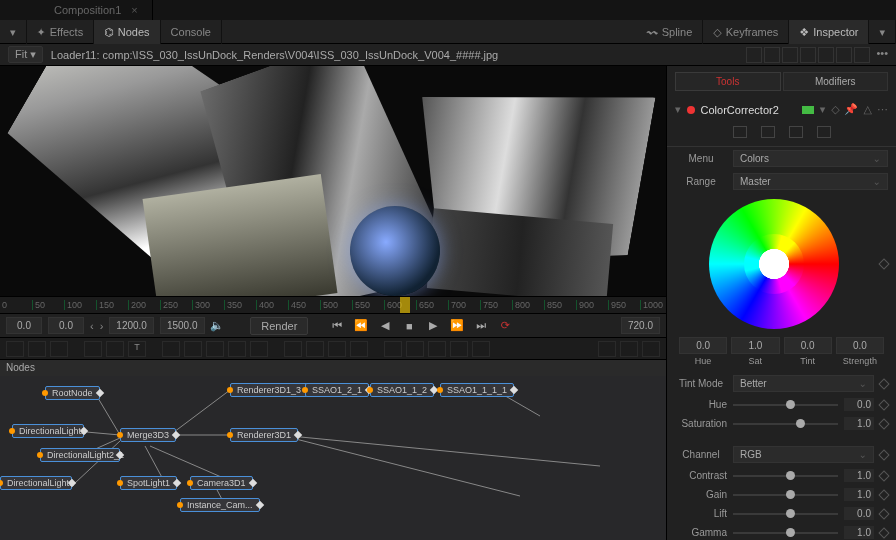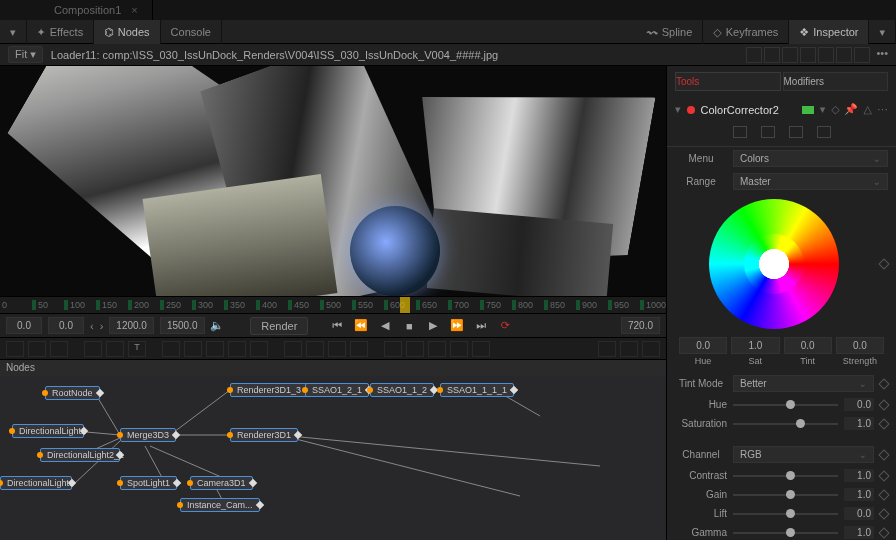--- a/index.html
+++ b/index.html
@@ -49,21 +49,21 @@
     transform: rotate(-8deg); }
   .s5 { left: 350px; top: 140px; width: 90px; height: 90px; border-radius: 50%;
     background: radial-gradient(circle at 40% 40%, #8af, #123 70%); box-shadow: 0 0 20px #8af8; }
   .s6 { left: 430px; top: 150px; width: 180px; height: 80px;
     background: linear-gradient(90deg,#444,#222,#555);
     transform: rotate(5deg); }
     
   
   .timeline { height: 18px; background: #1c1c1c; display: flex; align-items: center; overflow: hidden; border-top: 1px solid #000; border-bottom: 1px solid #000; position:relative; }
   .timeline .ticks { display: flex; }
-  .timeline .t { width: 32px; font-size: 9px; color: #666; border-left: 4px solid #14532d; padding-left: 2px; }
+  .timeline .t { width: 32px; font-size: 9px; color: #666; border-left: 1px solid #14532d; padding-left: 2px; }
   .timeline .t:first-child{border:none;}
   .playhead-yellow { position: absolute; left: 400px; top:0; bottom:0; width:10px; background: rgba(255,210,0,.6); }
   
   
   .playbar { height: 24px; background: #212121; display: flex; align-items: center; gap: 6px; padding: 0 6px; border-bottom: 1px solid #000; }
   .numbox { background: #2b2b2b; border: 1px solid #333; padding: 2px 6px; min-width: 36px; text-align: center; font-size: 10px; }
   .pctrl { width: 18px; height: 18px; display: flex; align-items: center; justify-content: center; fill: #999; }
   .renderbtn { background: #2a2a2a; border: 1px solid #3a3a3a; padding: 2px 10px; color: #aaa; border-radius: 2px; }
   .redicon { fill: #c33; color:#c33; }
   .modegroup { display: flex; gap: 2px; }
@@ -79,21 +79,21 @@
   .flow { flex: 1; background: #28282a; position: relative; overflow: hidden; }
   .node { position: absolute; height: 14px; background: #36363a; border: 1px solid #4a4a50; border-radius: 2px; font-size: 9px; line-height: 12px; padding: 0 6px; color: #ccc; }
   .node.blue { border-color: #4a90d9; }
   .node .in,.node .out { position:absolute; width:6px; height:6px; top:3px; }
   .node .in{ left:-4px; background:#f90; border-radius:50%;} .node .out{ right:-4px; background:#ddd; transform:rotate(45deg);}
   svg.wires { position:absolute; inset:0; width:100%; height:100%; pointer-events:none; }
   svg.wires path{ stroke:#888; stroke-width:1; fill:none; }
   
   
   .insp-top { display: flex; justify-content: center; gap: 2px; padding: 6px 8px; }
-  .pill { flex:1; padding: 3px 0; border: 1px solid #333; background: #262626; font-size: 10px; }
+  .pill { flex:1; text-align:center; padding: 3px 0; border: 1px solid #333; background: #262626; font-size: 10px; }
   .pill.active { color: #c33; border-color: #3a3a3a; }
   .insp-header { display: flex; align-items: center; padding: 6px 8px; gap: 6px; }
   .reddot { width: 8px; height: 8px; border-radius: 50%; background: #e33; }
   .insp-header .name { flex:1; color:#ddd; }
   .greensw { width:12px; height:8px; background:#4b4; }
   .hicons { display:flex; gap:5px; color:#666; }
   .iconbar { display: flex; gap: 14px; justify-content: center; padding: 4px 0 8px; border-bottom: 1px solid #333; }
   .iconbar span { width: 14px; height: 12px; border: 1px solid #444; }
   
   .prow { display: flex; align-items: center; padding: 3px 8px; gap: 6px; }

